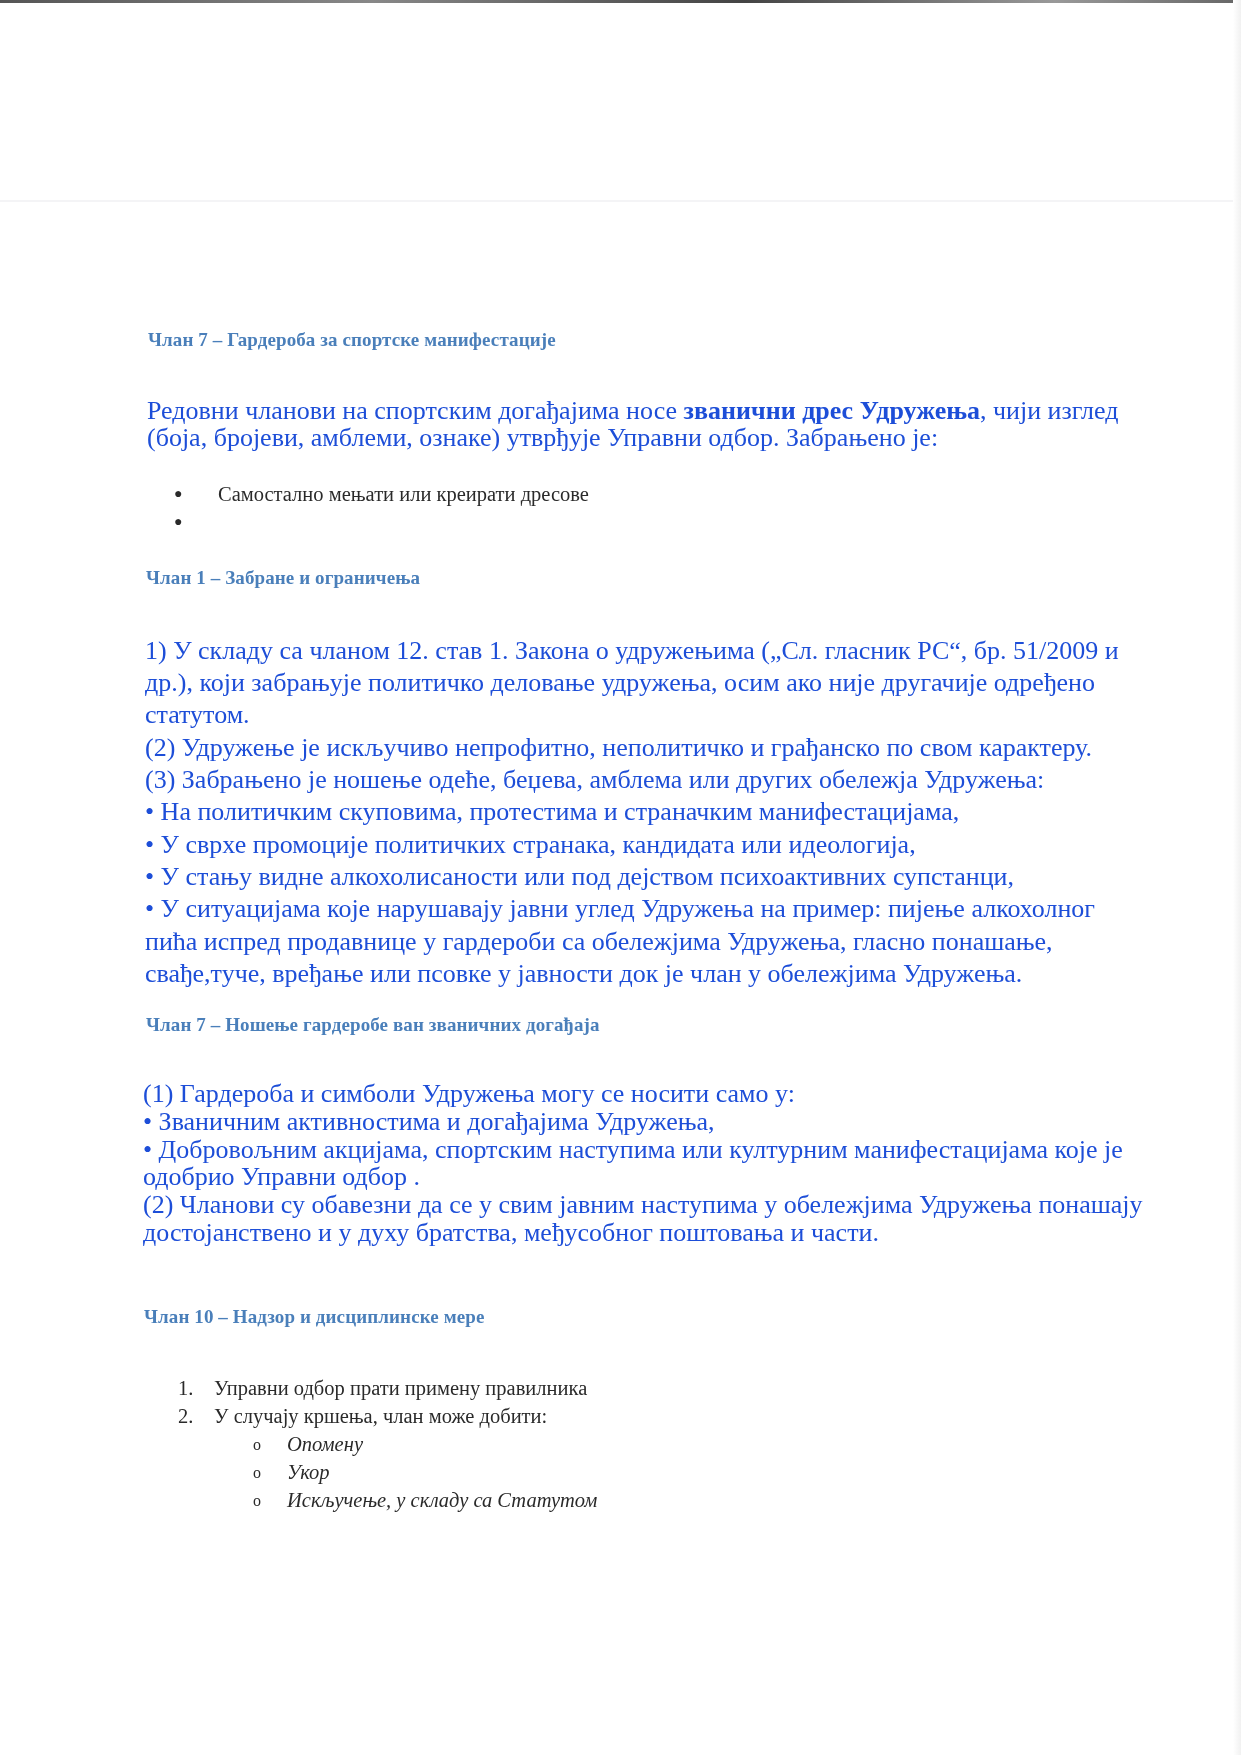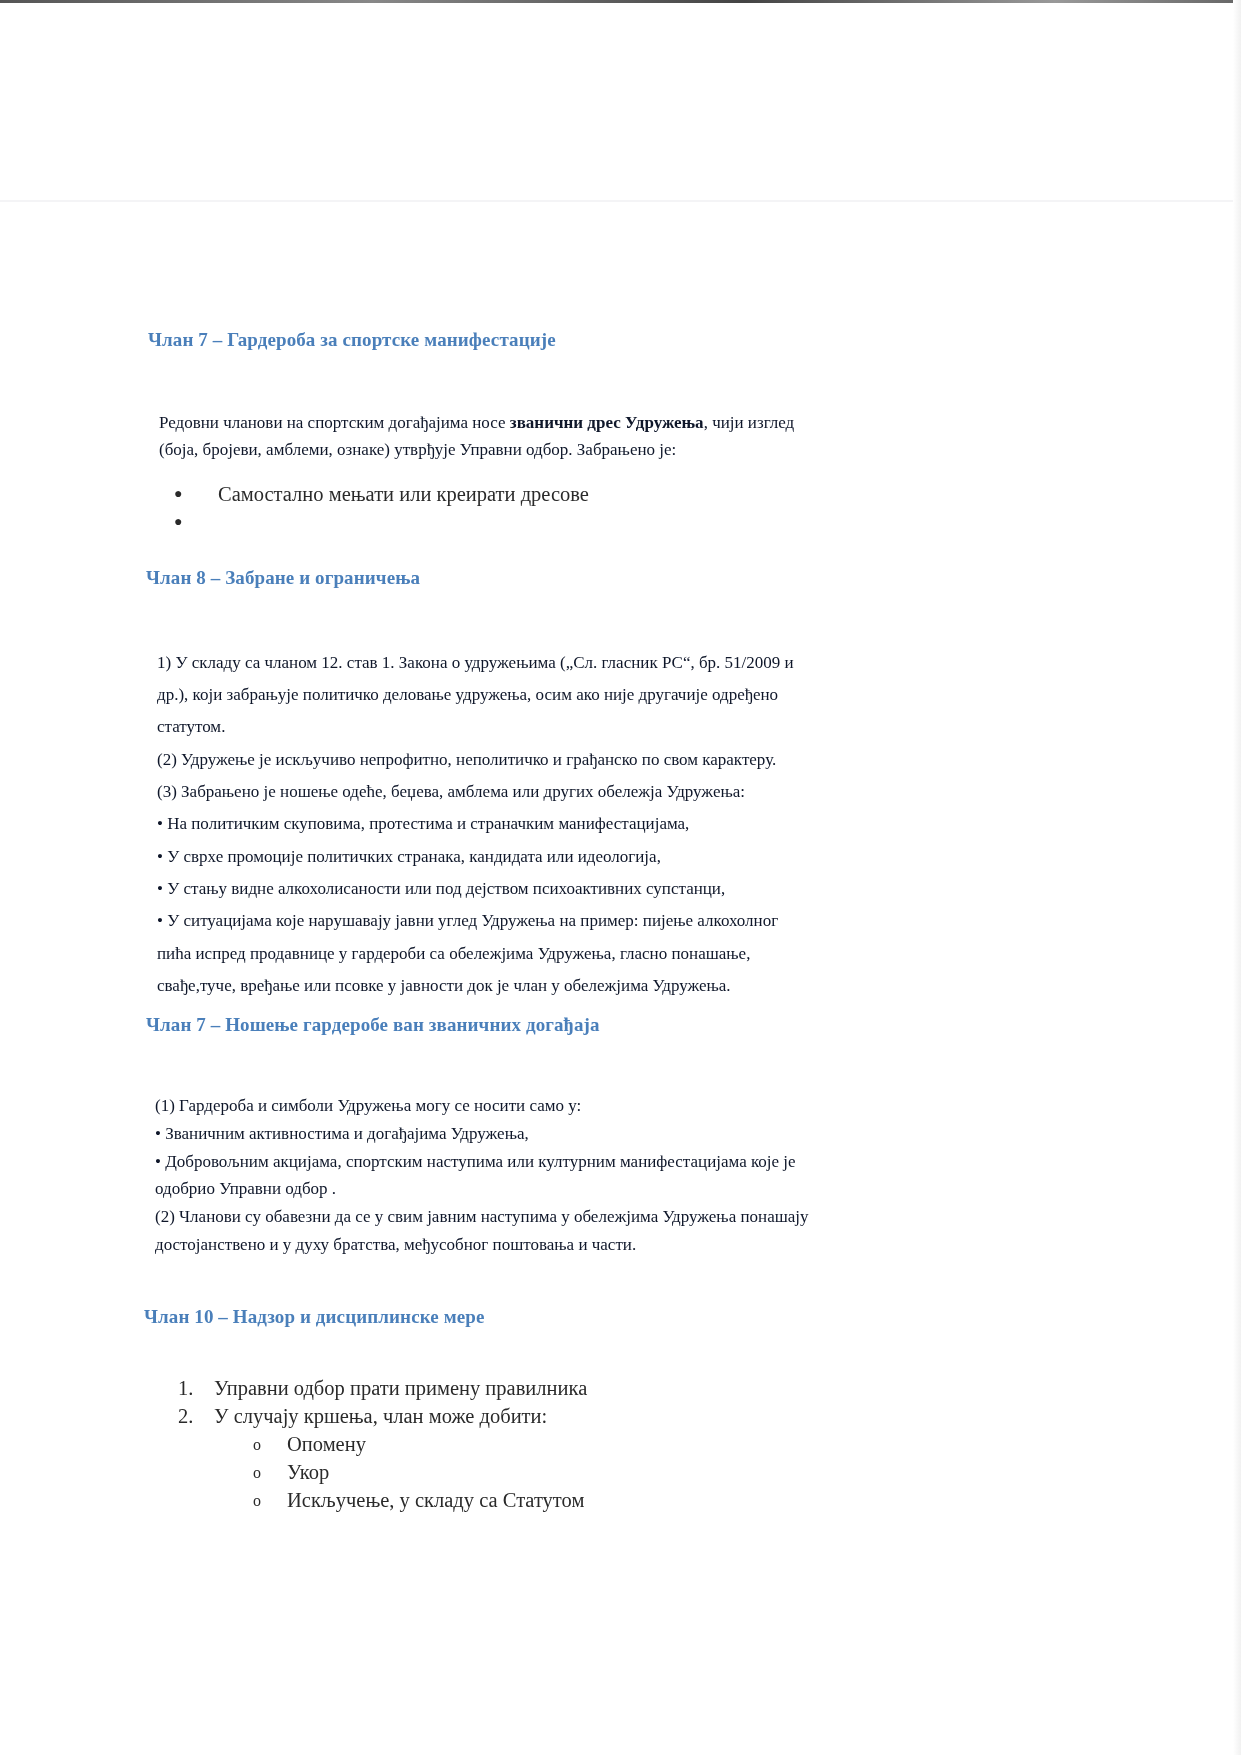--- a/index.html
+++ b/index.html
@@ -11,51 +11,51 @@
     background: linear-gradient(to right, #555 0%, #888 30%, #444 60%, #999 85%, #666 100%); }
   .scan-edge { position: absolute; right: 0; top: 0; width: 8px; height: 1755px;
     background: linear-gradient(to right, #ffffff, #f1f1f1); }
   .scan-band { position: absolute; left: 0; top: 200px; width: 1241px; height: 2px; background: #f4f4f6; }
   .page { position: absolute; left: 0; top: 0; width: 1241px; }
   h2 {
     position: absolute; margin: 0; font-family: "Liberation Serif", "DejaVu Serif", serif;
     font-weight: bold; font-size: 19px; color: #4a7fba; letter-spacing: 0.1px;
   }
   p, .line {
-    position: absolute; margin: 12px; font-size: 17px; line-height: 26px; color: #0f172a; white-space: nowrap;
+    position: absolute; margin: 0; font-size: 26px; line-height: 26px; color: #1d4ed8; white-space: nowrap;
   }
   ul.bl { position: absolute; margin: 0; padding: 0; list-style: none; }
   ul.bl li { font-size: 20.5px; line-height: 28px; position: relative; padding-left: 48px; white-space: nowrap; }
   ul.bl li .dot { position: absolute; left: 4px; top: 0; font-size: 14px; }
   ol.nl, ul.sub { position: absolute; margin: 0; padding: 0; list-style: none; }
   ol.nl li, ul.sub li { font-size: 20.5px; line-height: 28px; position: relative; white-space: nowrap; }
   ol.nl li .num { position: absolute; left: 0; width: 30px; }
   ol.nl li .txt { padding-left: 36px; }
   ul.sub li .circ { position: absolute; left: 0; font-size: 16px; top: 1px; }
-  ul.sub li .txt { padding-left: 34px; }
+  ul.sub li .txt { padding-left: 34px; font-style: italic; }
   b { font-weight: bold; }
 </style>
 </head>
 <body>
 
 <div class="scan-top"></div>
 <div class="scan-band"></div>
 <div class="scan-edge"></div>
 
 <div class="page">
 
   <h2 style="left: 148px; top: 329px; color: rgb(74, 127, 186);">Члан 7 – Гардероба за спортске манифестације</h2>
   <p style="left:147px; top:398px;"><span>Редовни чланови на спортским догађајима носе </span><b>званични дрес Удружења</b><span>, чији изглед</span></p>
   <p style="left:147px; top:425px;">(боја, бројеви, амблеми, ознаке) утврђује Управни одбор. Забрањено је:</p>
   <ul class="bl" style="left:170px; top:480px;">
     <li><span class="dot">●</span><span>Самостално мењати или креирати дресове</span></li>
     <li><span class="dot">●</span></li>
   </ul>
 
-  <h2 style="left: 146px; top: 567px; color: rgb(74, 127, 186);">Члан 8 – Забране и ограничења</h2>
+  <h2 style="left: 146px; top: 567px; color: rgb(74, 127, 186);">Члан 1 – Забране и ограничења</h2>
   <p style="left:145px; top:638px;">1) У складу са чланом 12. став 1. Закона о удружењима („Сл. гласник РС“, бр. 51/2009 и</p>
   <p style="left:145px; top:670px;">др.), који забрањује политичко деловање удружења, осим ако није другачије одређено</p>
   <p style="left:145px; top:702px;">статутом.</p>
   <p style="left:145px; top:735px;"> (2) Удружење је искључиво непрофитно, неполитичко и грађанско по свом карактеру.</p>
   <p style="left:145px; top:767px;text-align:center;"> (3) Забрањено је ношење одеће, беџева, амблема или других обележја Удружења:</p>
   <p style="left:145px; top:799px;"> • На политичким скуповима, протестима и страначким манифестацијама,</p>
   <p style="left:145px; top:832px;">• У сврхе промоције политичких странака, кандидата или идеологија,</p>
   <p style="left:145px; top:864px;">• У стању видне алкохолисаности или под дејством психоактивних супстанци,</p>
   <p style="left:145px; top:896px;"> • У ситуацијама које нарушавају јавни углед Удружења на пример: пијење алкохолног</p>
   <p style="left:145px; top:929px;">пића испред продавнице у гардероби са обележјима Удружења, гласно понашање,</p>

